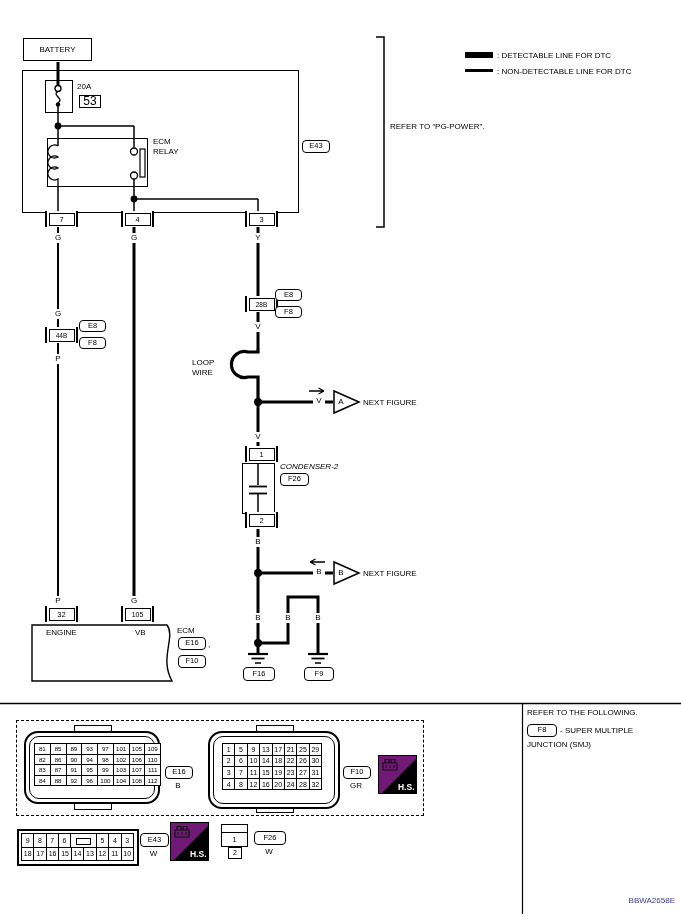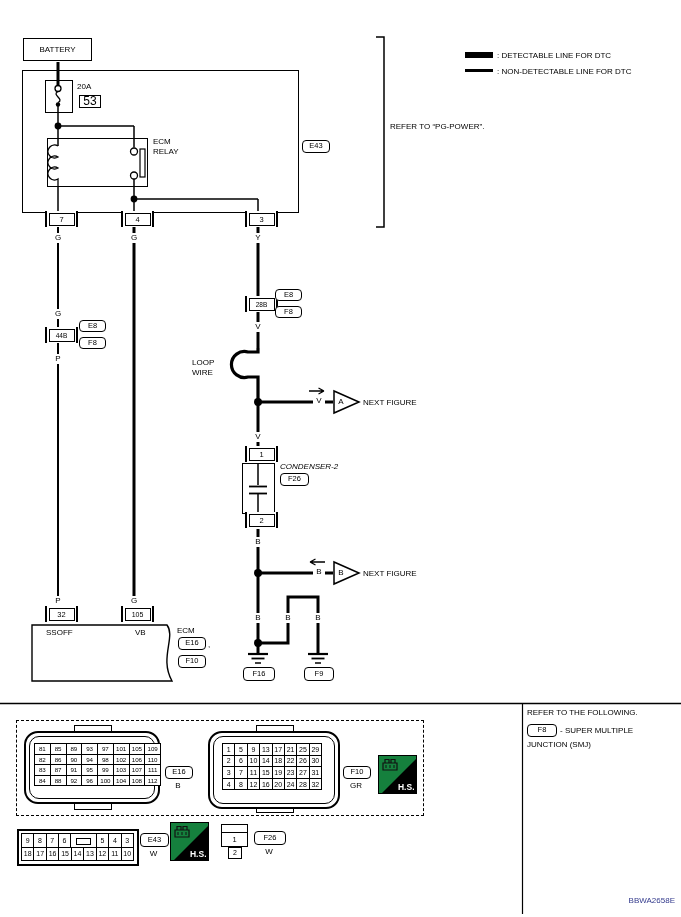--- a/index.html
+++ b/index.html
@@ -28,21 +28,21 @@
   .grid-cell{flex:1 1 0;border:1px solid #000;margin-left:-1px;background:#fff;
              display:flex;align-items:center;justify-content:center;}
   .g-e16 .grid-row{height:11.6px;} .g-e16 .grid-cell{font-size:6.2px;}
   .g-f10 .grid-row{height:12.6px;} .g-f10 .grid-cell{font-size:7px;}
   .g-e43 .grid-row{height:14.5px;} .g-e43 .grid-cell{font-size:7px;}
   .e43-row1{position:absolute;display:flex;}
   .e43-sub{height:14.5px;}
   .slot-cell{width:25px;height:14.5px;border:1px solid #000;margin-left:-1px;background:#fff;
              display:flex;align-items:center;justify-content:center;}
   .slot-rect{width:13px;height:5px;border:1px solid #000;}
-  .hs-box{position:absolute;width:37px;height:37px;border:1.6px solid #000;background:#15803d;overflow:hidden;text-align:right;}
+  .hs-box{position:absolute;width:37px;height:37px;border:1.6px solid #000;background:#701a75;overflow:hidden;text-align:right;}
   .hs-tri{position:absolute;right:0;bottom:0;width:0;height:0;
           border-left:34px solid transparent;border-bottom:34px solid #000;}
   .hs-text{position:absolute;right:1.5px;bottom:1px;color:#fff;font-size:8.5px;font-weight:bold;z-index:2;}
   .hs-glyph{position:absolute;left:2px;top:2px;}
   .doc-code{color:#333a8c;font-size:8px;}
   .cap-box{position:absolute;border:1.5px solid #000;background:transparent;}
 </style>
 </head>
 <body>
 
@@ -196,21 +196,21 @@
 
   <div class="oval" style="left:243px;top:667px;width:30px;height:12px;line-height:12px;">F16</div>
   <div class="oval" style="left:304px;top:667px;width:28px;height:12px;line-height:12px;">F9</div>
 
   <div class="pin-wrap" style="left:45px;top:606px;width:26px;">
     <div class="pin-inner">32</div>
     </div>
   <div class="pin-wrap" style="left:121px;top:606px;width:26px;">
     <div class="pin-inner" style="font-size:7px;">105</div>
     </div>
-  <div class="t" style="left:46px;top:628px;">SSOFF</div>
+  <div class="t" style="left:46px;top:628px;">ENGINE</div>
   <div class="t" style="left:135px;top:628px;">VB</div>
   <div class="t" style="left:177px;top:626px;">ECM</div>
   <div class="oval" style="left:178px;top:637px;width:26px;height:11px;">E16</div>
   <div class="t" style="left:208px;top:640px;">,</div>
   <div class="oval" style="left:178px;top:655px;width:26px;height:11px;">F10</div>
 
   <div class="dashed-box" style="left:16px;top:720px;width:406px;height:94px;"></div>
 
   <div class="conn-tab" style="left:74px;top:725px;width:36px;height:8px;"></div>
   <div class="conn-tab" style="left:74px;top:800px;width:36px;height:8px;"></div>

